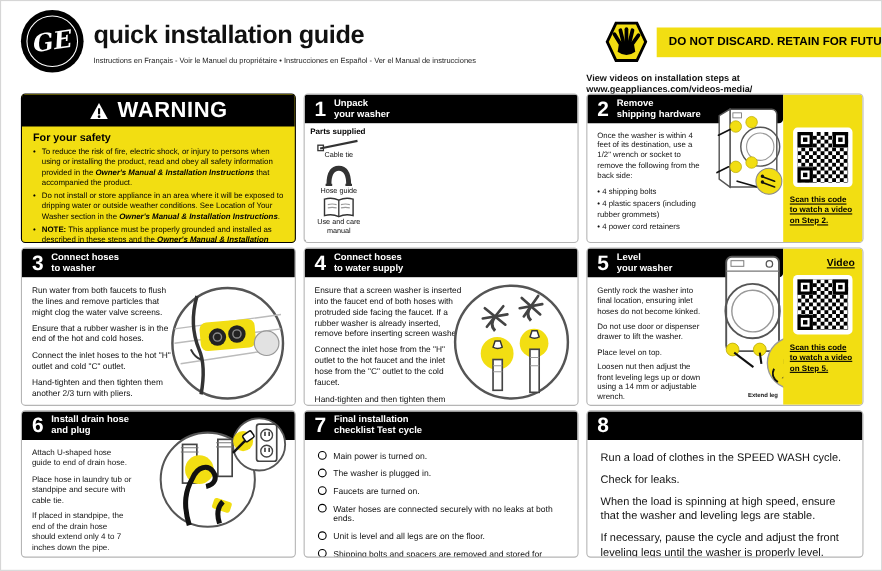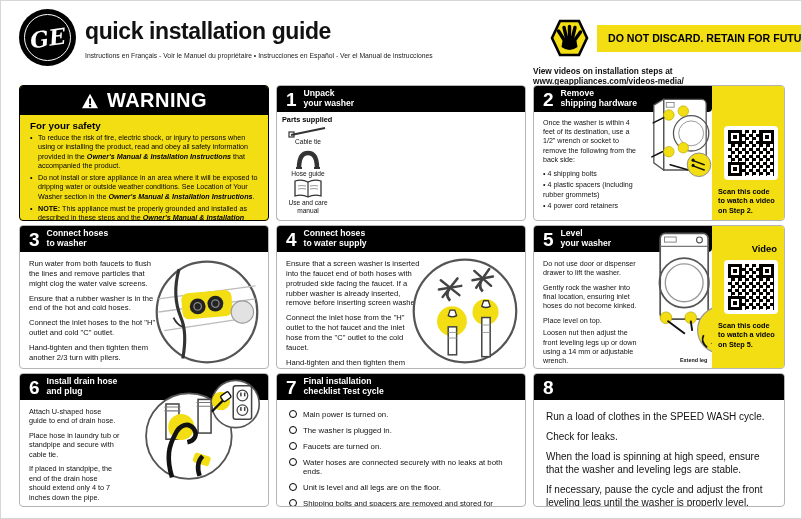--- a/index.html
+++ b/index.html
@@ -44,21 +44,21 @@
   .whdr { background:#000; color:#fff; height:29px; display:flex; align-items:center; justify-content:center; gap:8px; }
   .whdr-text { font-size:20px; font-weight:bold; letter-spacing:0.5px; }
   .wbody { padding:5px 10px 4px 10px; }
   .wbody h3 { font-size:9.8px; margin-bottom:3px; color:#000; }
   .wbody ul { list-style:none; }
   .wbody li { position:relative; padding-left:8px; font-size:7.15px; line-height:1.3; margin-bottom:3px; color:#000; }
   .wbody li::before { content:"•"; position:absolute; left:0; top:0; }
 
   
   .ypanel { position:absolute; top:0; right:0; width:72px; height:100%; background:var(--yellow,#F2DE12);
-            display:flex; flex-direction:column; align-items:flex-end; padding:16px 6px; }
+            display:flex; flex-direction:column; align-items:center; padding:6px 6px;text-decoration:underline; }
   .video-tag { align-self:flex-end; font-size:9.4px; font-weight:bold; color:#000; margin:1px 1px 6px 0; }
   .qr { width:54px; height:54px; background:#fff; border-radius:4px; padding:4px; position:relative; flex:none; }
   .qr-inner { width:100%; height:100%; position:relative;
               background:repeating-conic-gradient(#000 0% 25%, #fff 0% 50%); background-size:7px 7px; }
   .finder { position:absolute; width:14px; height:14px; background:#fff; border:3px solid #000; }
   .finder::after { content:""; position:absolute; inset:2px; background:#000; }
   .f1 { left:0; top:0; } .f2 { right:0; top:0; } .f3 { left:0; bottom:0; }
   .scan-text { font-size:7.3px; font-weight:bold; line-height:1.3; margin-top:7px; color:#000; }
   .panel-spacer { height:24px; flex:none; }
 
@@ -348,22 +348,22 @@
         </g>
       </svg>
     </section>
 
     <section class="box">
       <div class="shdr cut">
         <span class="snum">5</span>
         <span class="stitle"><span>Level</span><br><span>your washer</span></span>
       </div>
       <div class="sbody txtcol-narrow" style="font-size:7.2px; width:118px;">
+        <p>Gently rock the washer into final location, ensuring inlet hoses do not become kinked.</p>
         <p>Do not use door or dispenser drawer to lift the washer.</p>
-        <p>Gently rock the washer into final location, ensuring inlet hoses do not become kinked.</p>
         <p style="margin-bottom:3px;">Place level on top.</p>
         <p style="margin-bottom:3px;">Loosen nut then adjust the front leveling legs up or down using a 14 mm or adjustable wrench.</p>
         <p style="margin-bottom:3px;">Level washer both side-to-side and front-to-back.</p>
 
       </div>
       <svg class="ill" style="left:116px; top:4px;" width="64" height="110" viewBox="0 0 88 150">
         <rect x="14" y="4" width="66" height="118" rx="7" fill="#fff" stroke="#555" stroke-width="2.4"></rect>
         <line x1="14" y1="22" x2="80" y2="22" stroke="#777" stroke-width="1.6"></line>
         <circle cx="68" cy="13" r="4" fill="none" stroke="#555" stroke-width="1.6"></circle>
         <rect x="20" y="9" width="16" height="7" fill="none" stroke="#777" stroke-width="1.2"></rect>

